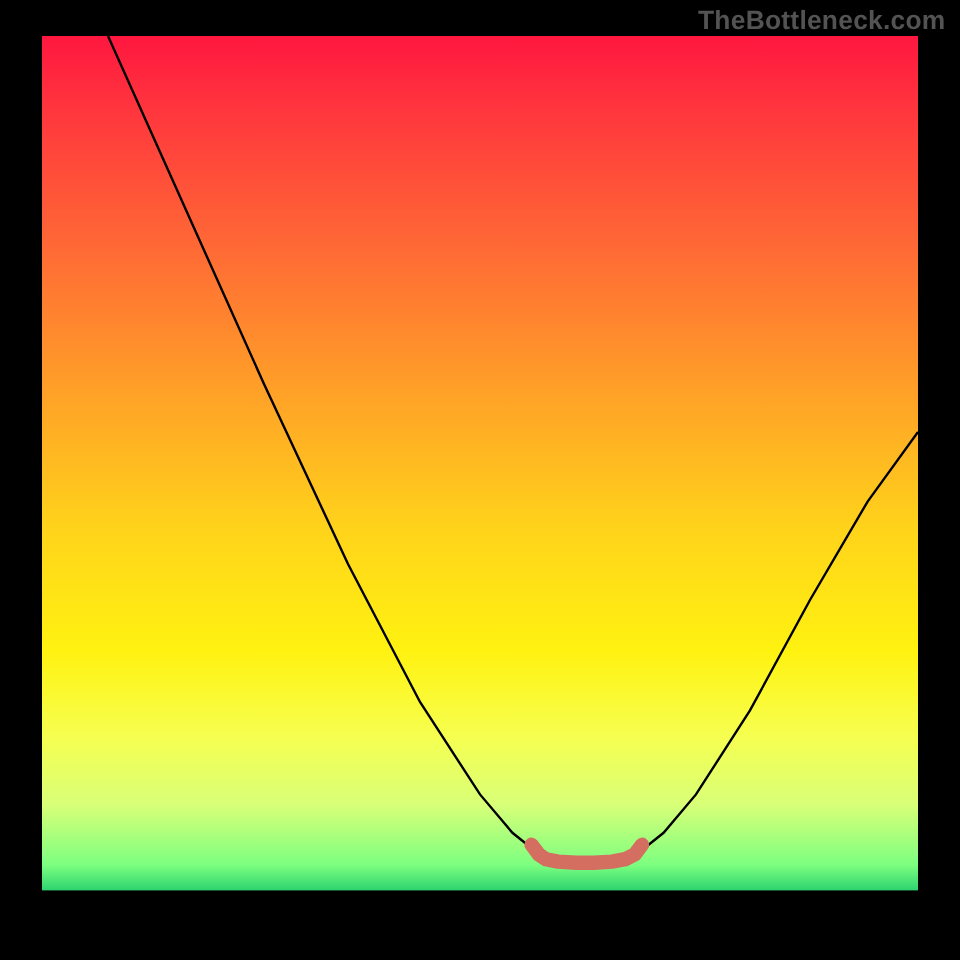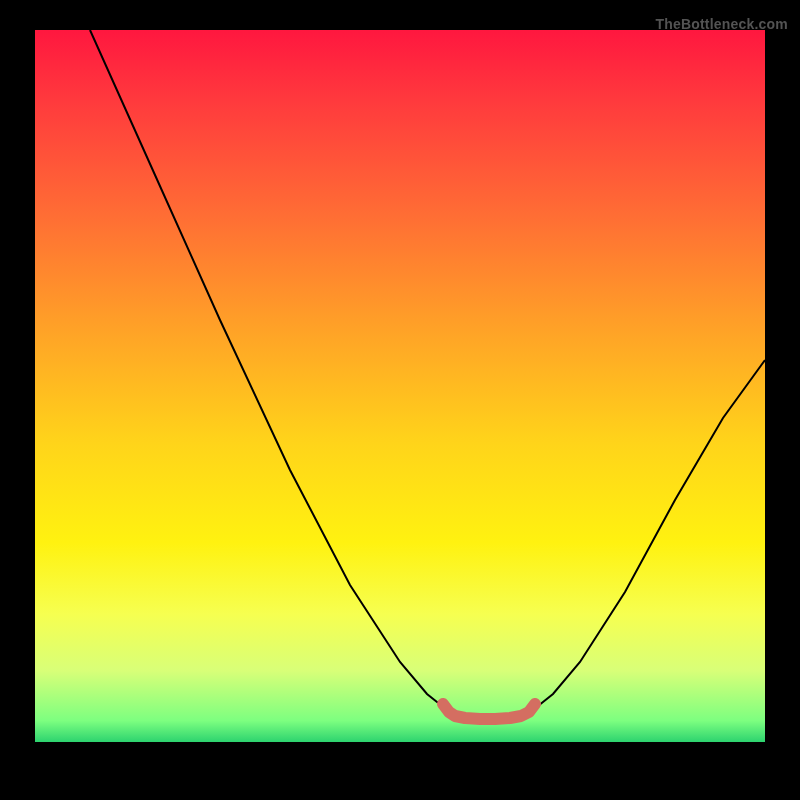--- a/index.html
+++ b/index.html
@@ -14,26 +14,25 @@
   .frame {
     position: relative;
     width: 800px;
     height: 800px;
     background: #000;
   }
   .watermark {
     position: absolute;
     top: 4px;
     right: 12px;
-    font-size: 14px;
+    font-size: 22px;
     font-weight: 700;
     color: #535353;
     letter-spacing: 0.2px;
     z-index: 5;
-    margin-top: 12px;
   }
   .gradient {
     position: absolute;
     left: 35px;
     top: 30px;
     width: 730px;
     height: 712px;
     
     background: linear-gradient(
       to bottom,

